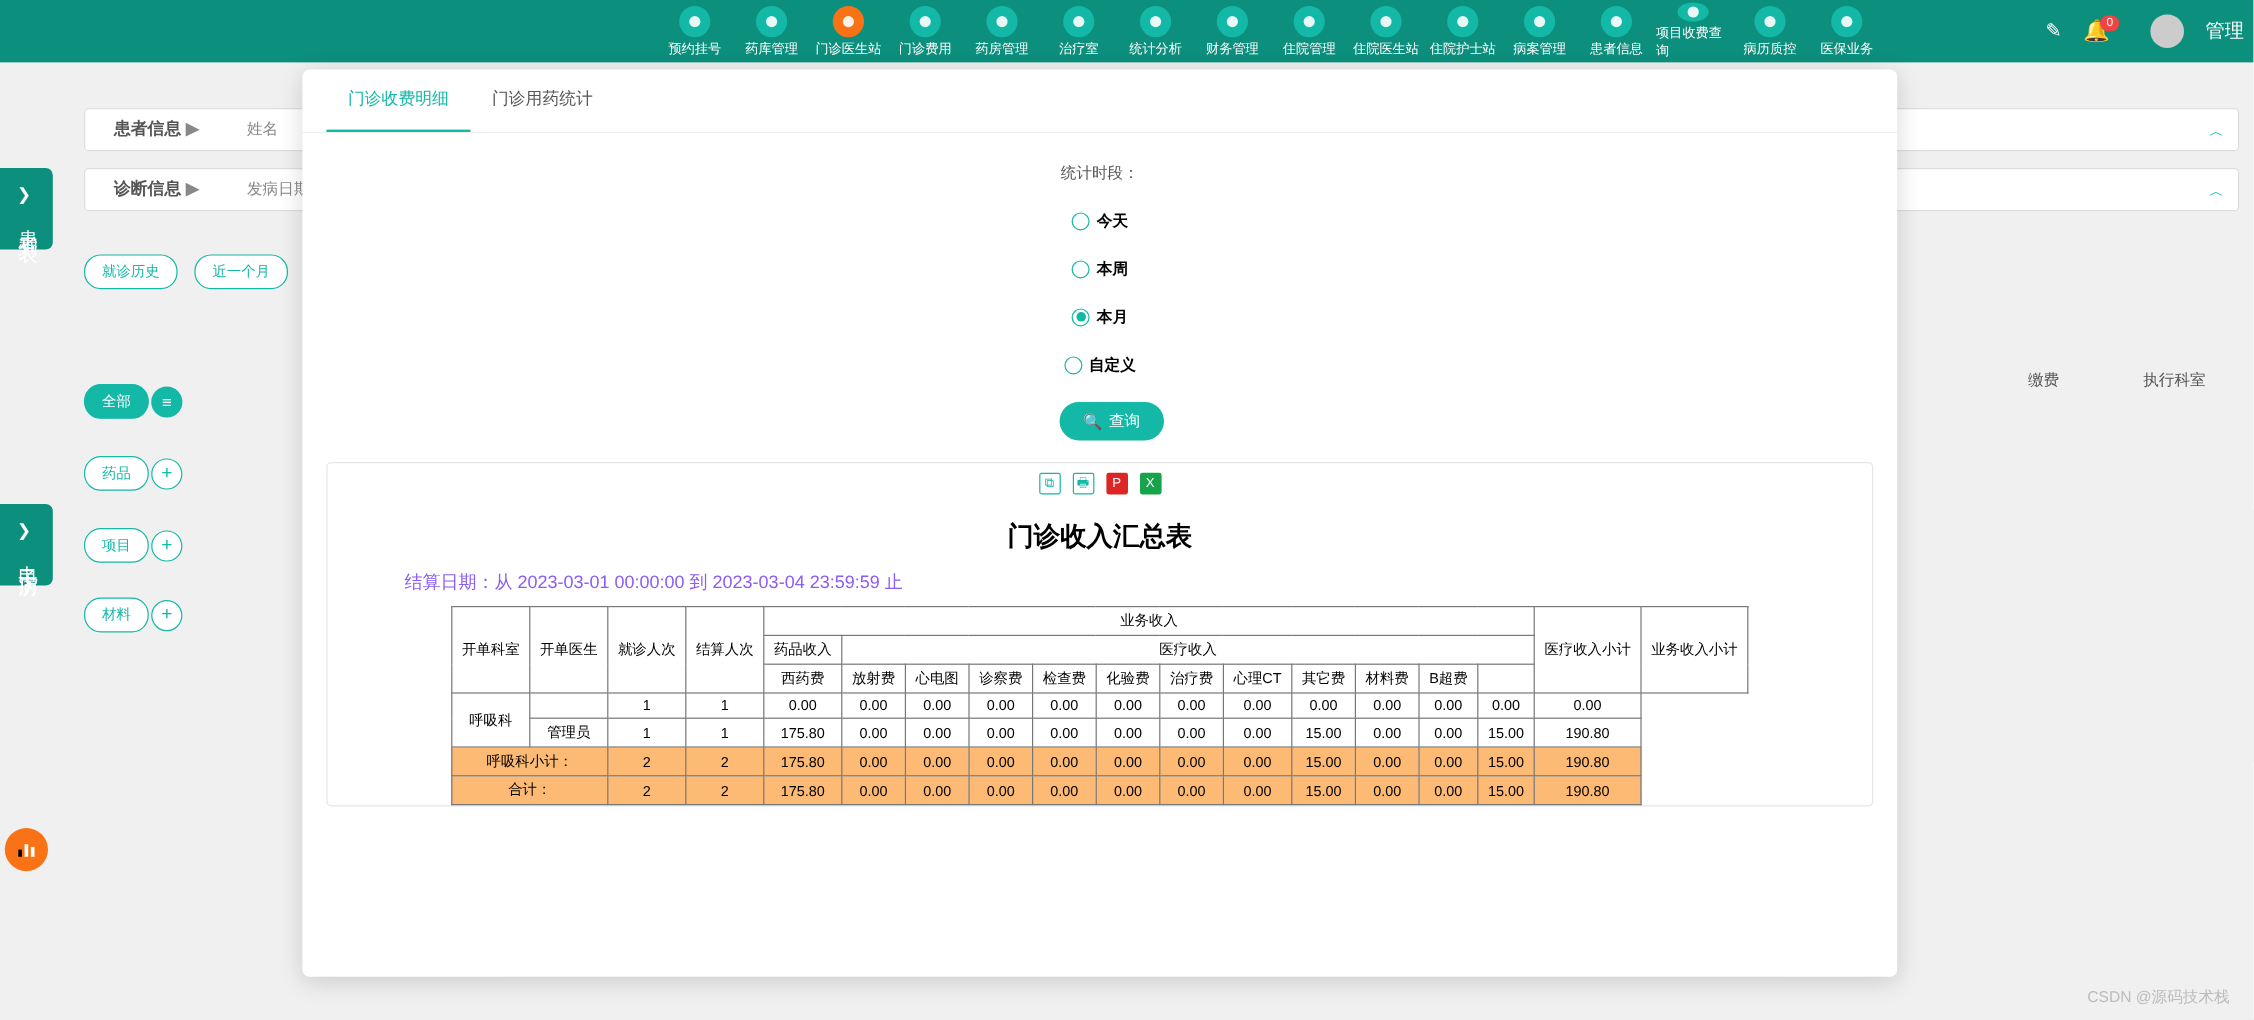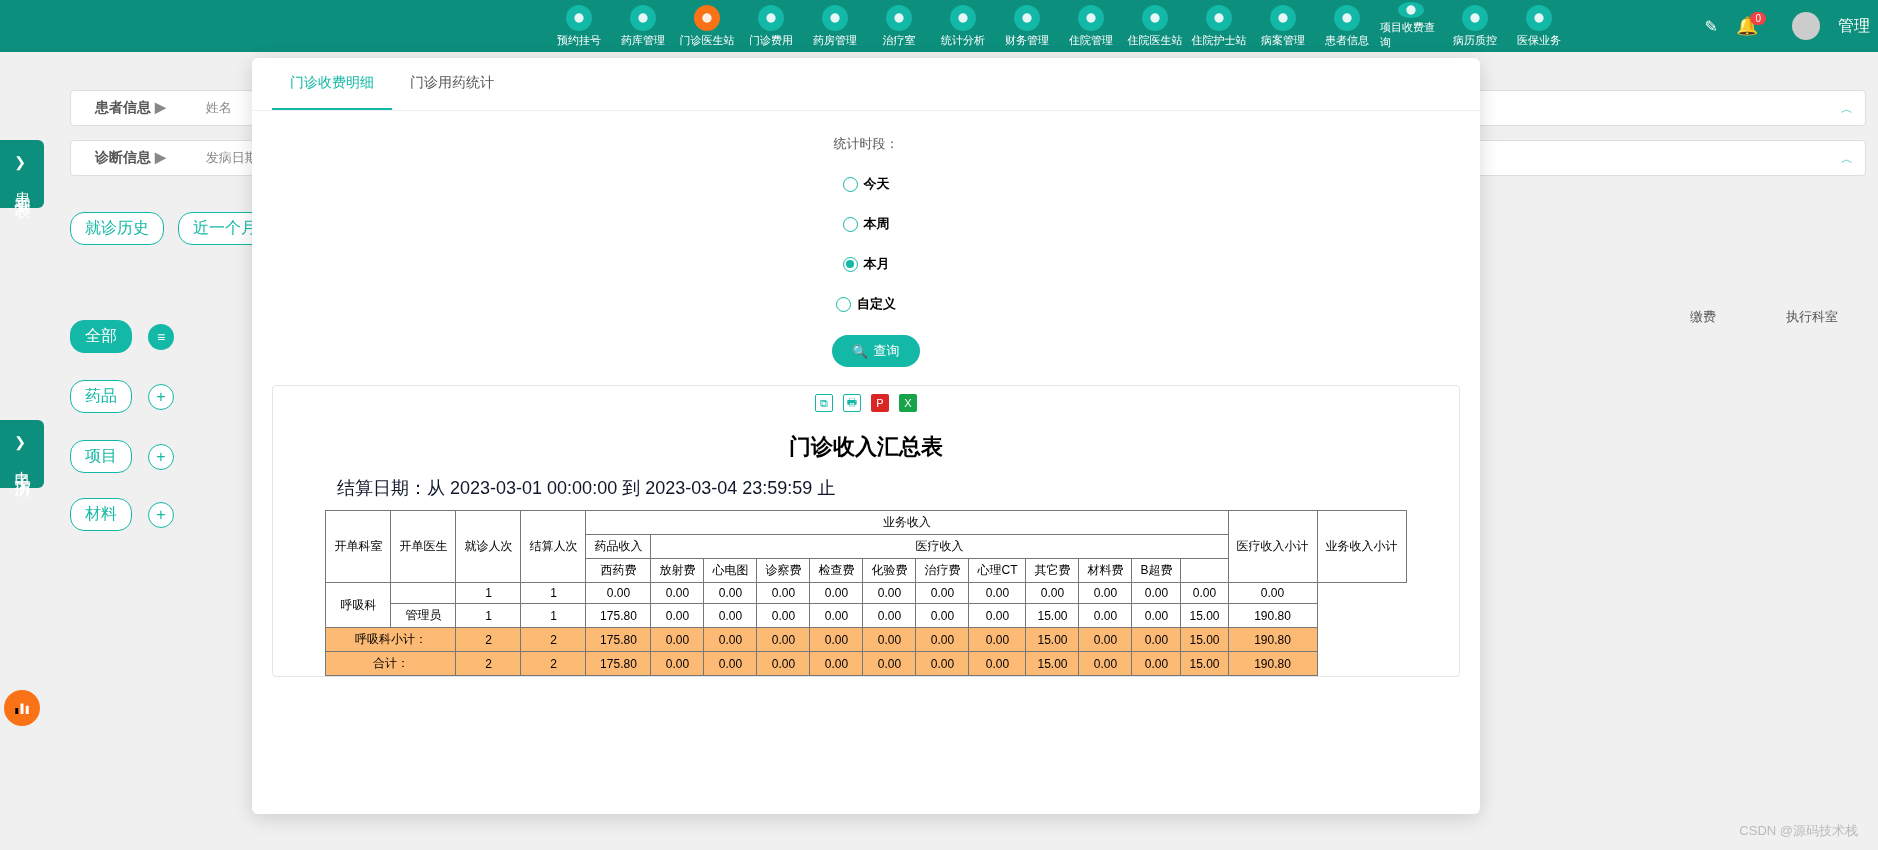--- a/index.html
+++ b/index.html
@@ -22,50 +22,50 @@
 .bg-label { color: #888; font-size: 13px; }
 .chev-up { position: absolute; right: 12px; top: 10px; color: #14b8a6; font-size: 12px; }
 
 .left-tab { position: absolute; left: 0; background: #0d8f7d; color: #fff; width: 44px; writing-mode: vertical-rl; text-orientation: upright; display: flex; align-items: center; justify-content: center; font-size: 16px; padding: 14px 0; border-radius: 0 6px 6px 0; cursor: pointer; letter-spacing: 4px; }
 .left-tab .chev { writing-mode: horizontal-tb; margin-bottom: 8px; font-size: 14px; }
 .left-tab1 { top: 140px; }
 .left-tab2 { top: 420px; }
 .circle-btn { width: 36px; height: 36px; border-radius: 50%; background: #f97316; display: flex; align-items: center; justify-content: center; position: absolute; left: 4px; top: 690px; }
 
 .filters-row { position: absolute; top: 212px; left: 70px; display: flex; gap: 14px; align-items: center; }
-.pill-btn { border: 1px solid #14b8a6; background: #fff; color: #14b8a6; font-size: 16px; padding: 5px 14px; border-radius: 14px; cursor: pointer; }
+.pill-btn { border: 1px solid #14b8a6; background: #fff; color: #14b8a6; font-size: 12px; padding: 5px 14px; border-radius: 14px; cursor: pointer; }
 .pill-btn.solid { background: #14b8a6; color: #fff; }
 .circ-sm { width: 26px; height: 26px; border-radius: 50%; background: #14b8a6; color: #fff; display: flex; align-items: center; justify-content: center; font-size: 14px; cursor: pointer; }
 .circ-out { width: 26px; height: 26px; border-radius: 50%; border: 1.5px solid #14b8a6; color: #14b8a6; display: flex; align-items: center; justify-content: center; cursor: pointer; background: #fff; }
-.cat-row { position: absolute; left: 70px; display: flex; gap: 16px; align-items: center; }
+.cat-row { position: absolute; left: 70px; display: flex; gap: 2px; align-items: center; }
 .c1 { top: 320px; } .c2 { top: 380px; } .c3 { top: 440px; } .c4 { top: 498px; }
 
 .right-cols { position: absolute; top: 308px; right: 40px; display: flex; gap: 70px; color: #555; font-size: 13px; }
 
-.modal { position: absolute; top: 58px; left: 252px; width: 1228px; height: 756px; background: #fff; border-radius: 6px; box-shadow: 0 4px 20px rgba(0,0,0,0.15); padding: 0; z-index: 100; }
+.modal { position: absolute; top: 58px; left: 252px; width: 1329px; height: 756px; background: #fff; border-radius: 6px; box-shadow: 0 4px 20px rgba(0,0,0,0.15); padding: 0; z-index: 100; }
 .tabs { display: flex; border-bottom: 1px solid #eee; padding: 0 20px; }
 .tab { padding: 16px 18px; font-size: 14px; color: #555; cursor: pointer; }
 .tab.active { color: #14b8a6; border-bottom: 2.5px solid #14b8a6; font-weight: 500; }
 
 .filter-bar { display: flex; align-items: center; gap: 22px; padding: 24px 30px 18px; font-size: 13px; flex-direction: column; }
 .fb-label { color: #555; }
 .radio { display: flex; align-items: center; gap: 6px; cursor: pointer; font-weight: bold; }
 .radio-c { width: 15px; height: 15px; border: 1.5px solid #14b8a6; border-radius: 50%; display: flex; align-items: center; justify-content: center; }
 .radio-c.on::after { content: ''; width: 8px; height: 8px; background: #14b8a6; border-radius: 50%; }
 .query-btn { background: #14b8a6; color: #fff; border: none; padding: 7px 20px; border-radius: 16px; font-size: 13px; cursor: pointer; display: flex; align-items: center; gap: 5px; margin-left: 20px; }
 
 .report-box { margin: 0 20px; border: 1px solid #e5e5e5; border-radius: 4px; }
 .export-bar { display: flex; justify-content: center; gap: 10px; padding: 8px; }
 .export-ico { width: 18px; height: 18px; display: inline-flex; align-items: center; justify-content: center; font-size: 11px; border-radius: 2px; cursor: pointer; color: #fff; }
 .ico-print { border: 1.5px solid #14b8a6; color: #14b8a6; }
 .ico-pdf { background: #dc2626; }
 .ico-xls { background: #16a34a; }
 
 .report-title { text-align: center; font-size: 22px; font-weight: 700; padding: 12px 0 8px; }
-.date-range { padding: 6px 0 10px 64px; font-size: 18px; color: #0f172a; }
+.date-range { padding: 6px 0 10px 64px; font-size: 15px; color: #8b5cf6; }
 
 .rpt-table { margin: 0 auto; border-collapse: collapse; font-size: 12px; }
 .rpt-table th, .rpt-table td { border: 1px solid #777; padding: 3px 8px; text-align: center; white-space: nowrap; }
 .rpt-table th { font-weight: 400; background: #fff; }
 .rpt-table .sub { background: #fdba74; }
 
 .watermark { position: absolute; bottom: 10px; right: 20px; color: #bbb; font-size: 13px; z-index: 200; }
 .svgfill{fill:currentColor;}
 </style>
 </head>

